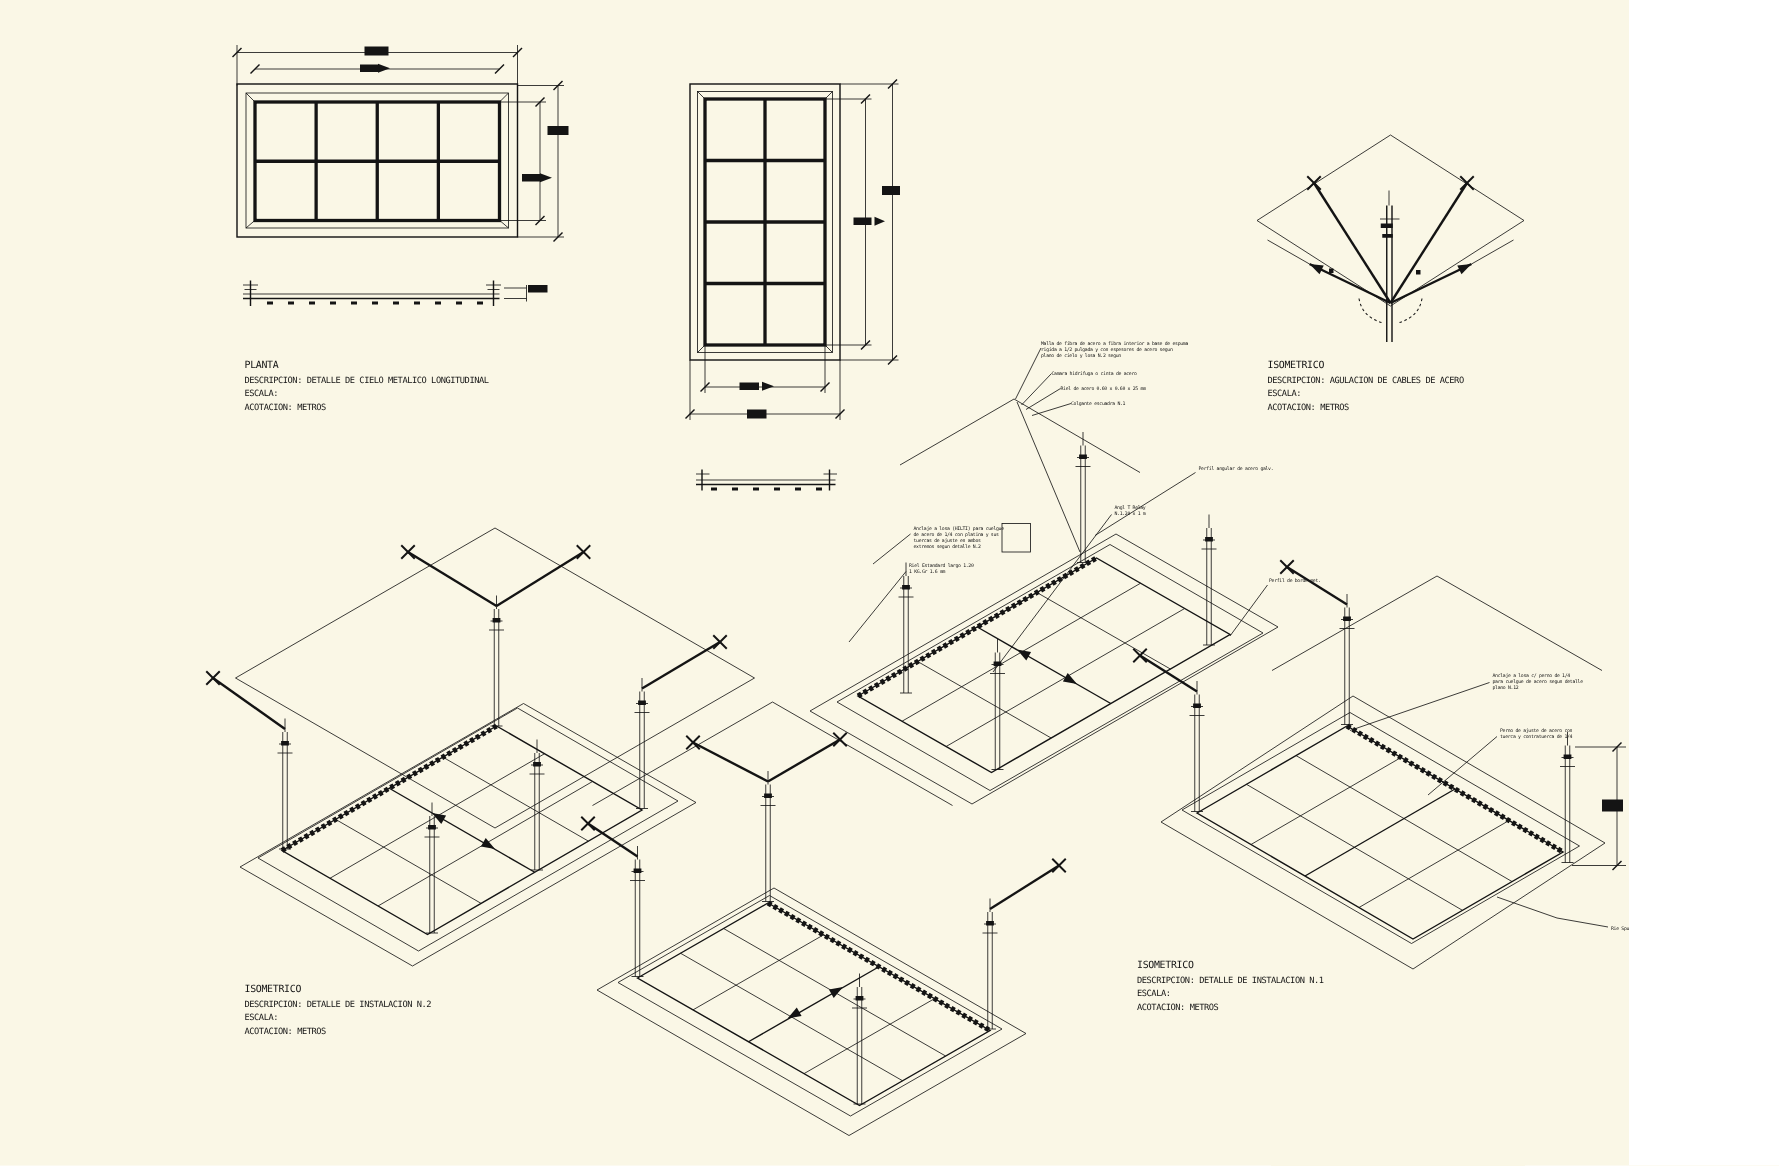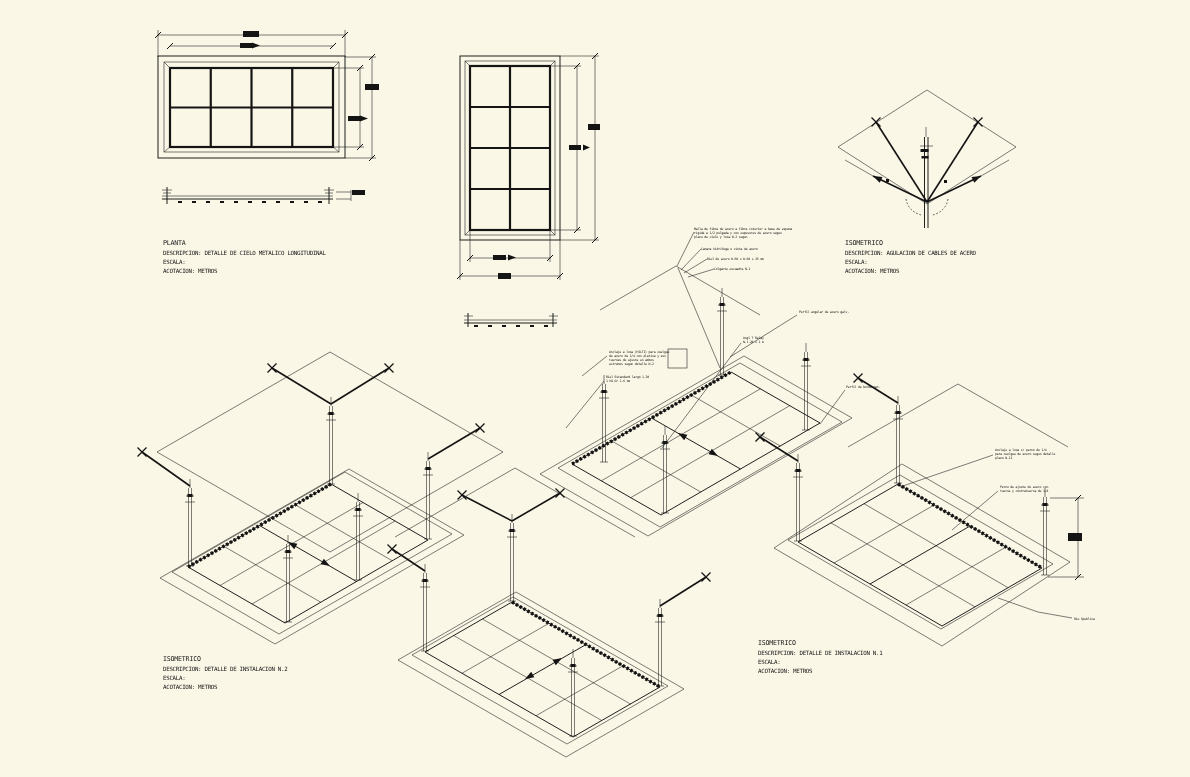--- a/index.html
+++ b/index.html
@@ -1,16 +1,16 @@
 <!DOCTYPE html>
 <html><head>
 <meta charset="utf-8">
 <style>
   html,body{margin:0;padding:0;}
-  .canvas{position:relative;width:1190px;height:777px;background:#FAF7E6;overflow:hidden;}
+  .canvas{position:relative;width:1086px;height:777px;background:#FAF7E6;overflow:hidden;}
   svg{position:absolute;left:0;top:0;}
   svg{font-family:"DejaVu Sans Mono",monospace;}
   .txt{fill:#141414;stroke:none;}
   .t1{font-size:6.6px;letter-spacing:-0.2px;}
   .t2{font-size:5.8px;letter-spacing:-0.3px;}
   .micro{font-size:3.2px;letter-spacing:-0.2px;}
   .ln{stroke:#141414;stroke-width:0.55;fill:none;}
   .ln1{stroke:#141414;stroke-width:0.95;fill:none;}
   .ln2{stroke:#141414;stroke-width:2.2;fill:none;}
   .cable{stroke:#141414;stroke-width:1.6;fill:none;}

